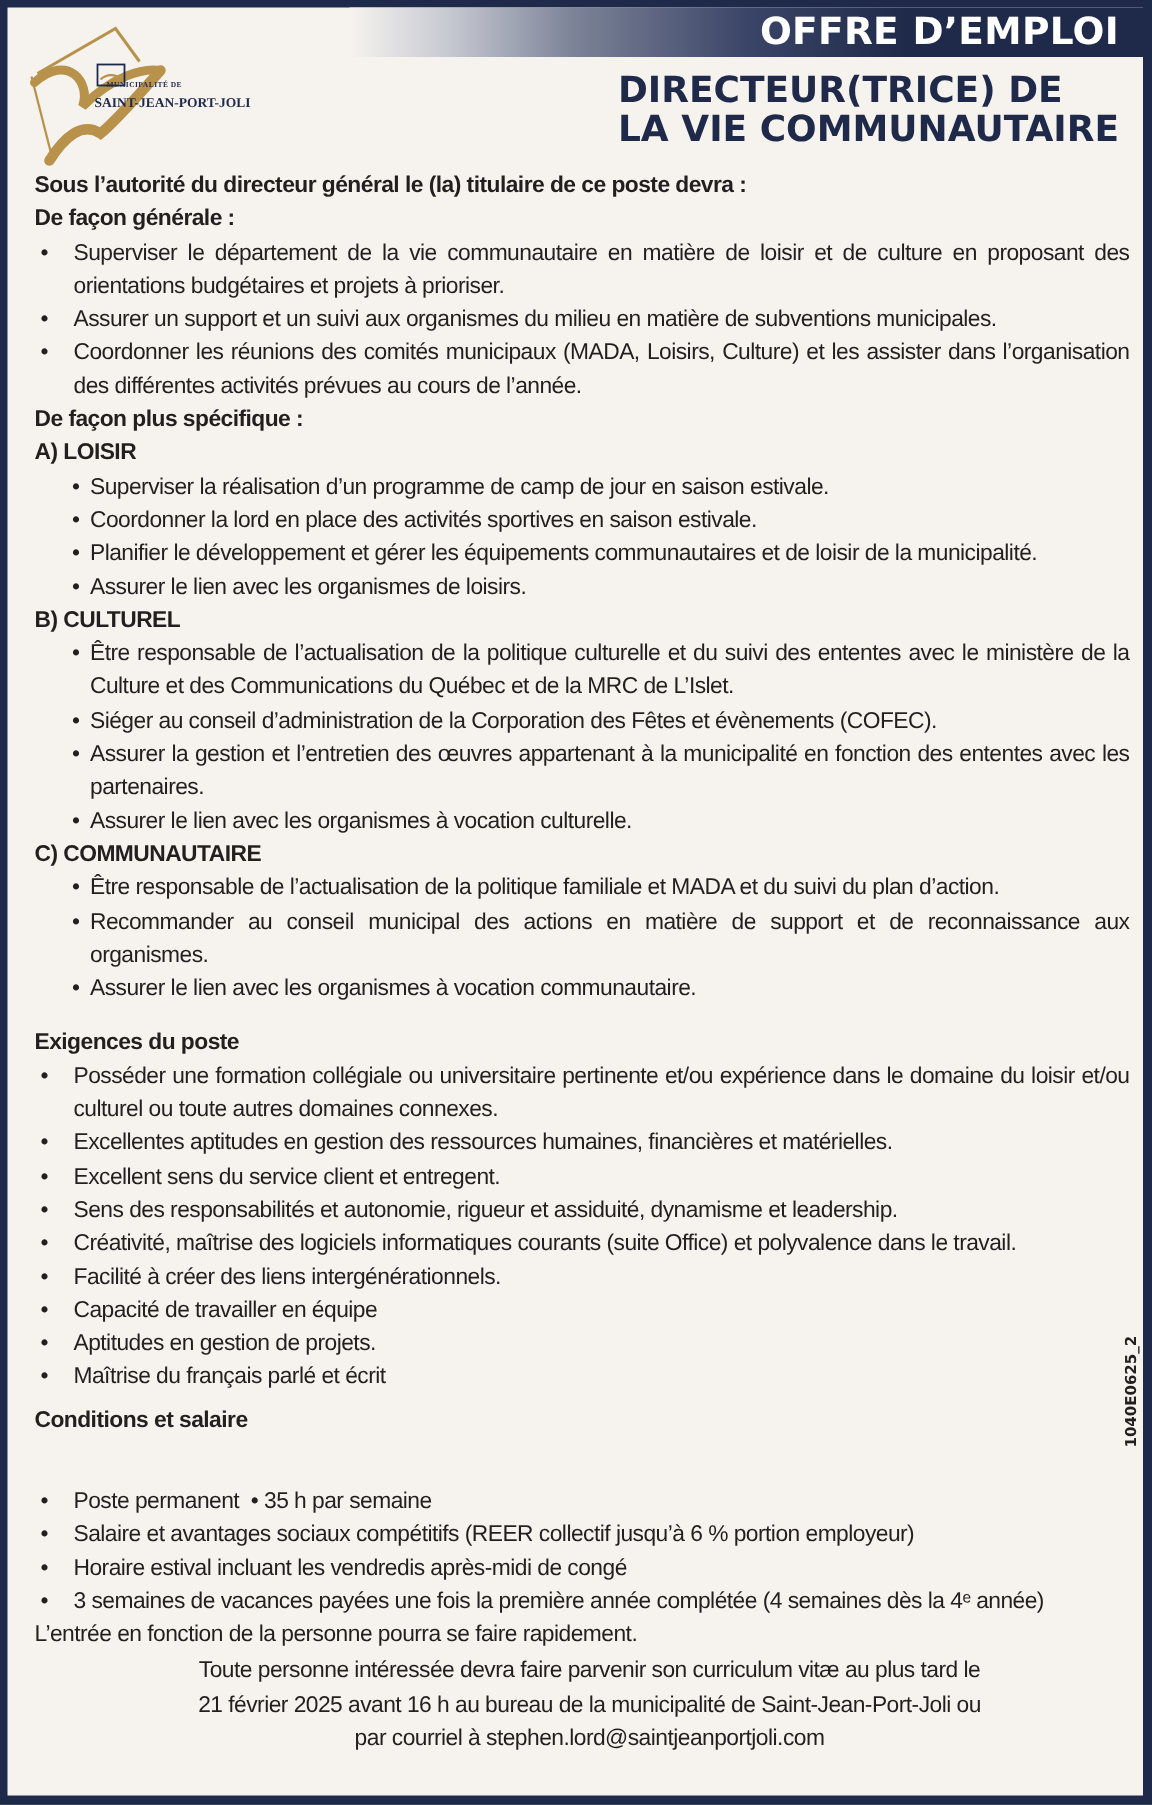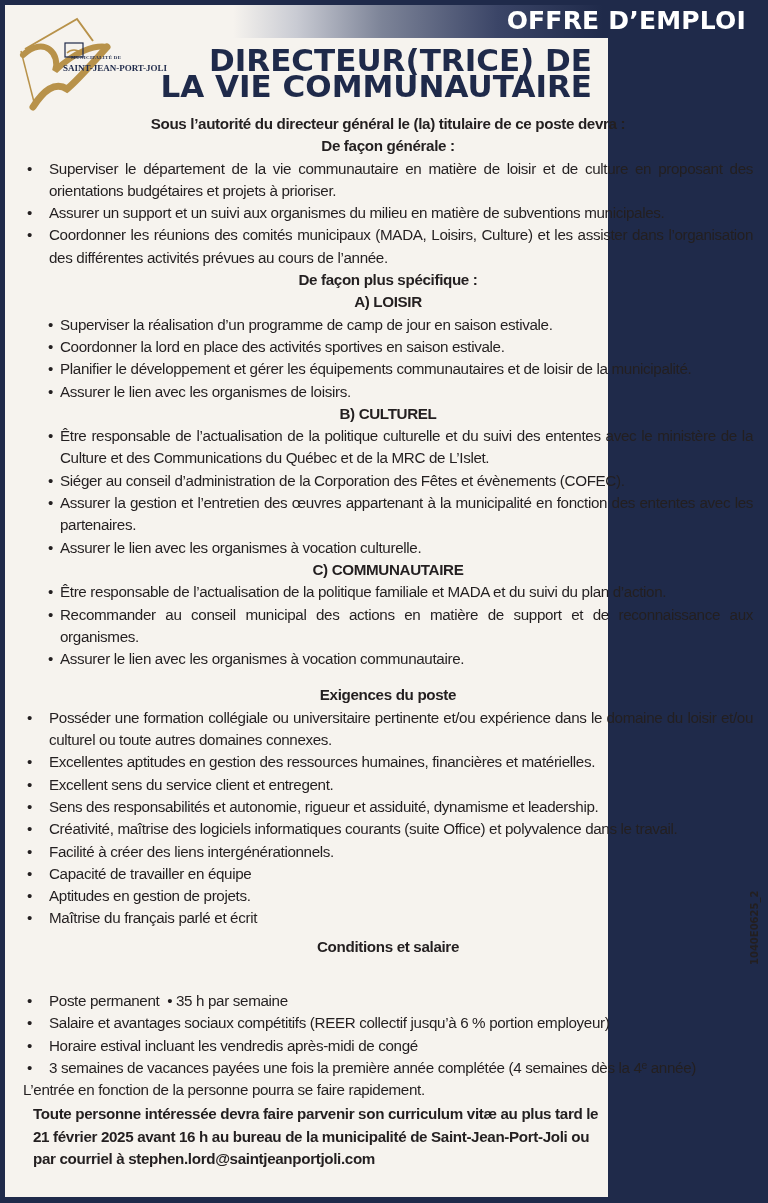--- a/index.html
+++ b/index.html
@@ -3,21 +3,21 @@
 <meta charset="utf-8">
 <style>
   * { box-sizing: border-box; margin: 0; padding: 0; }
   html, body { width: 768px; height: 1203px; background: #1f2a4a; overflow: hidden; }
   body { font-family: "Liberation Sans", sans-serif; color: #231f20; }
   .page {
     position: absolute; left: 0; top: 0; width: 768px; height: 1203px;
     background: #1f2a4a;
   }
   .inner {
-    position: absolute; left: 5px; top: 5px; width: 603px; height: 1192px;
+    position: absolute; left: 5px; top: 5px; width: 757px; height: 1192px;
     background: #f6f3ee;
   }
   .banner {
     position: absolute; left: 228px; top: 0; width: 529px; height: 33px;
     background: linear-gradient(to right, #f6f3ee 0%, #c9cbd3 12%, #7d8498 28%, #3b4567 50%, #1f2a4a 70%, #1f2a4a 100%);
   }
   .banner-title {
     position: absolute; right: 16px; top: 1px;
     color: #ffffff; font-weight: bold; font-size: 25px; letter-spacing: 0.2px;
     font-family: "DejaVu Sans", sans-serif;
@@ -25,38 +25,38 @@
   .logo { position: absolute; left: 10px; top: 6px; width: 130px; height: 100px; }
   .logo-text-small {
     position: absolute; left: 56px; top: 44px; font-family: "Liberation Serif", serif;
     font-size: 5px; font-weight: bold; color: #1f2a4a; letter-spacing: 0.3px;
   }
   .logo-text {
     position: absolute; left: 48px; top: 52px; font-family: "Liberation Serif", serif;
     font-size: 9px; font-weight: bold; color: #1f2a4a; white-space: nowrap;
   }
   .job-title {
-    position: absolute; right: 16px; top: 42px; text-align: right;
-    color: #1f2a4a; font-weight: bold; font-size: 31px; line-height: 26px;
+    position: absolute; right: 16px; top: 42px; 
+    color: #1f2a4a; font-weight: bold; font-size: 24px; line-height: 26px;
     font-family: "DejaVu Sans", sans-serif;
   }
   .content {
     position: absolute; left: 18px; top: 108px; width: 730px;
     font-size: 15.2px; line-height: 22.3px; letter-spacing: -0.35px;
   }
-  .h { font-weight: bold; text-align: center; }
+  .h { font-weight: bold; }
   .h.sec { margin-top: 14px; }
   ul.top { list-style: none; }
   ul.top li { position: relative; padding-left: 26px; text-align: justify; }
   ul.top li::before { content: "•"; position: absolute; left: 4px; top: 0; }
   ul.sub { list-style: none; margin-left: 24px; }
   ul.sub li { position: relative; padding-left: 13px; text-align: justify; }
   ul.sub li::before { content: "•"; position: absolute; left: 1px; top: 0; }
   .gap { height: 6px; }
-  .closing { font-weight: bold; margin-top: 2px; padding-left: 10px; }
+  .closing { text-align: center; font-weight: normal; margin-top: 2px; padding-left: 10px; }
   .code {
     position: absolute; left: 744px; top: 960px; transform-origin: left top;
     transform: rotate(-90deg); font-size: 10px; font-weight: bold; color: #231f20;
     font-family: "DejaVu Sans", sans-serif; white-space: nowrap;
   }
 </style>
 </head>
 <body>
 
 <div class="page">

